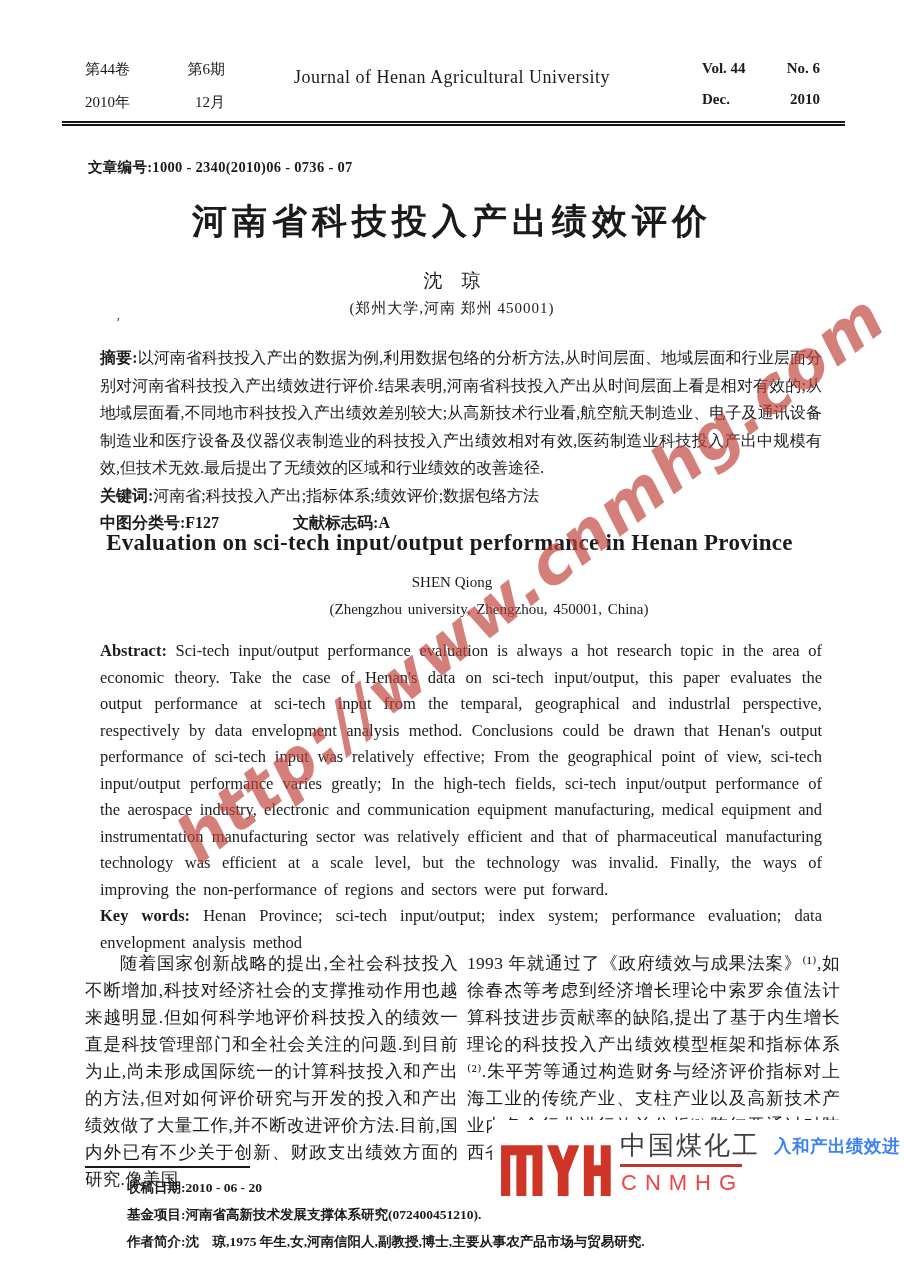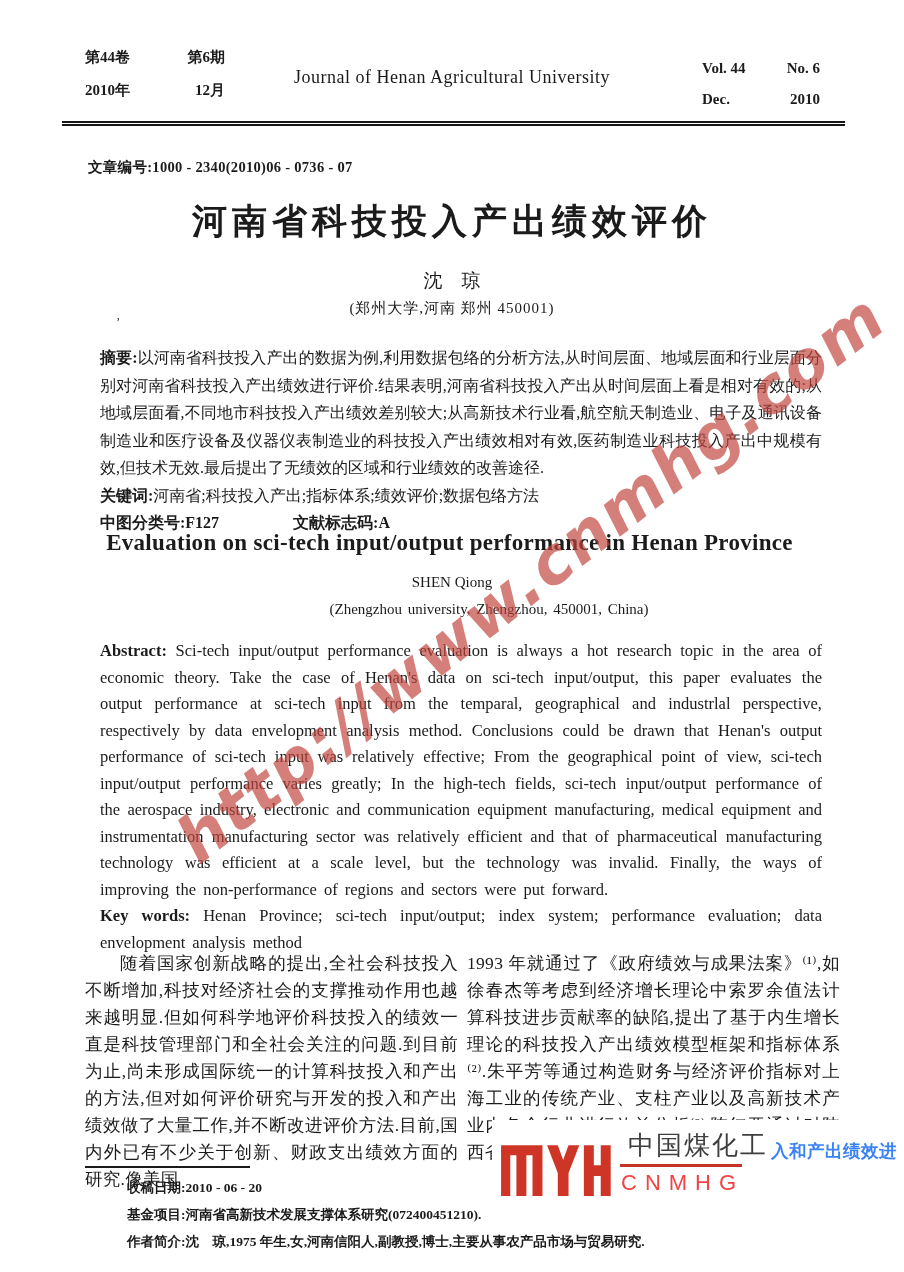--- a/index.html
+++ b/index.html
@@ -3,21 +3,21 @@
 <meta charset="utf-8">
 <style>
   html,body{margin:0;padding:0;}
   body{
     width:904px;height:1272px;position:relative;background:#ffffff;
     font-family:"Liberation Serif","DejaVu Serif",serif;color:#1b1b1b;
     -webkit-font-smoothing:antialiased;overflow:hidden;
   }
   .abs{position:absolute;}
   
-  .hdr-left{left:85px;top:48px;width:140px;font-size:15px;font-weight:bold;text-align:right;}
+  .hdr-left{left:85px;top:60px;width:140px;font-size:15px;font-weight:normal;text-align:right;}
   .hdr-left .row{display:flex;justify-content:space-between;margin-bottom:14px;}
   .hdr-center{left:0;top:56px;width:904px;text-align:center;}
   .journal-cn{font-size:21px;font-weight:bold;letter-spacing:9px;}
   .journal-en{font-size:18px;margin-top:11px;letter-spacing:0.5px;}
   .hdr-right{right:84px;top:60px;width:118px;font-size:15px;font-weight:bold;}
   .hdr-right .row{display:flex;justify-content:space-between;margin-bottom:14px;}
   .hdr-rule{left:62px;top:121px;width:783px;height:5px;
     background:linear-gradient(#161616 0 2px,#ffffff 2px 3px,#161616 3px 5px);}
   
   .article-id{left:88px;top:158px;font-size:14.5px;font-weight:bold;letter-spacing:0.3px;}
@@ -47,21 +47,21 @@
   .footnotes{left:85px;top:1174px;width:740px;font-size:13.5px;line-height:27px;font-weight:600;}
   .footnotes .lbl{font-weight:bold;padding-left:42px;}
   
   .watermark{left:110px;top:592px;width:712px;text-align:center;z-index:3;
     font-family:"DejaVu Sans","Liberation Sans",sans-serif;
     font-style:italic;font-weight:bold;font-size:64px;letter-spacing:2px;
     transform:rotate(-38deg);opacity:0.68;pointer-events:none;}
   
   .logo-box{left:492px;top:1120px;width:353px;height:100px;background:#ffffff;z-index:5;}
   .logo-glyph{position:absolute;left:6px;top:12px;}
-  .brand-row{position:absolute;left:128px;top:8px;display:flex;align-items:flex-end;gap:3px;white-space:nowrap;margin-left:8px;}
+  .brand-row{position:absolute;left:128px;top:8px;display:flex;align-items:center;gap:14px;white-space:nowrap;}
   .brand-cn{font-size:26px;color:#3e3e3e;letter-spacing:2px;font-family:"Liberation Sans","DejaVu Sans",sans-serif;}
   .brand-tail{font-size:17.5px;color:#3b82f6;font-weight:bold;letter-spacing:0.5px;}
   .brand-underline{position:absolute;left:128px;top:44px;width:122px;height:2.5px;background:#c43527;}
   .brand-en{position:absolute;left:129px;top:50px;font-size:22px;color:#ef4444;letter-spacing:8px;
     font-family:"Liberation Sans","DejaVu Sans",sans-serif;}
 </style>
 </head>
 <body>
 
 <div>

